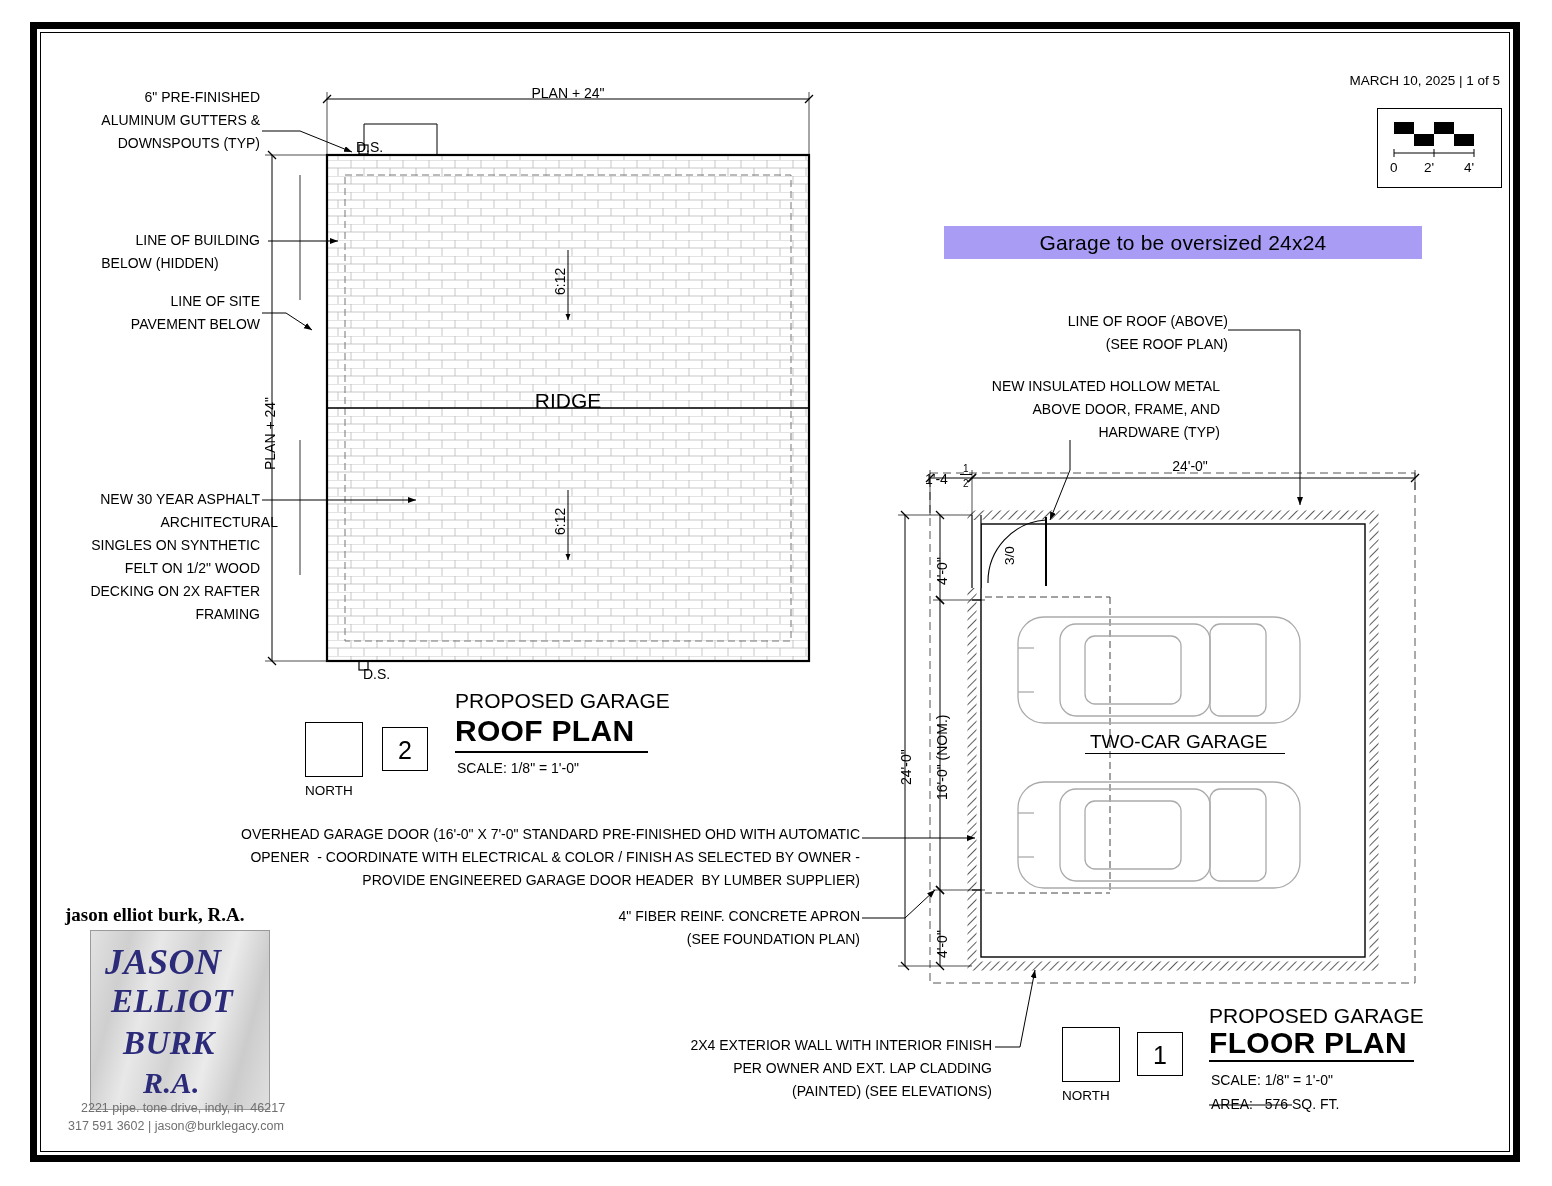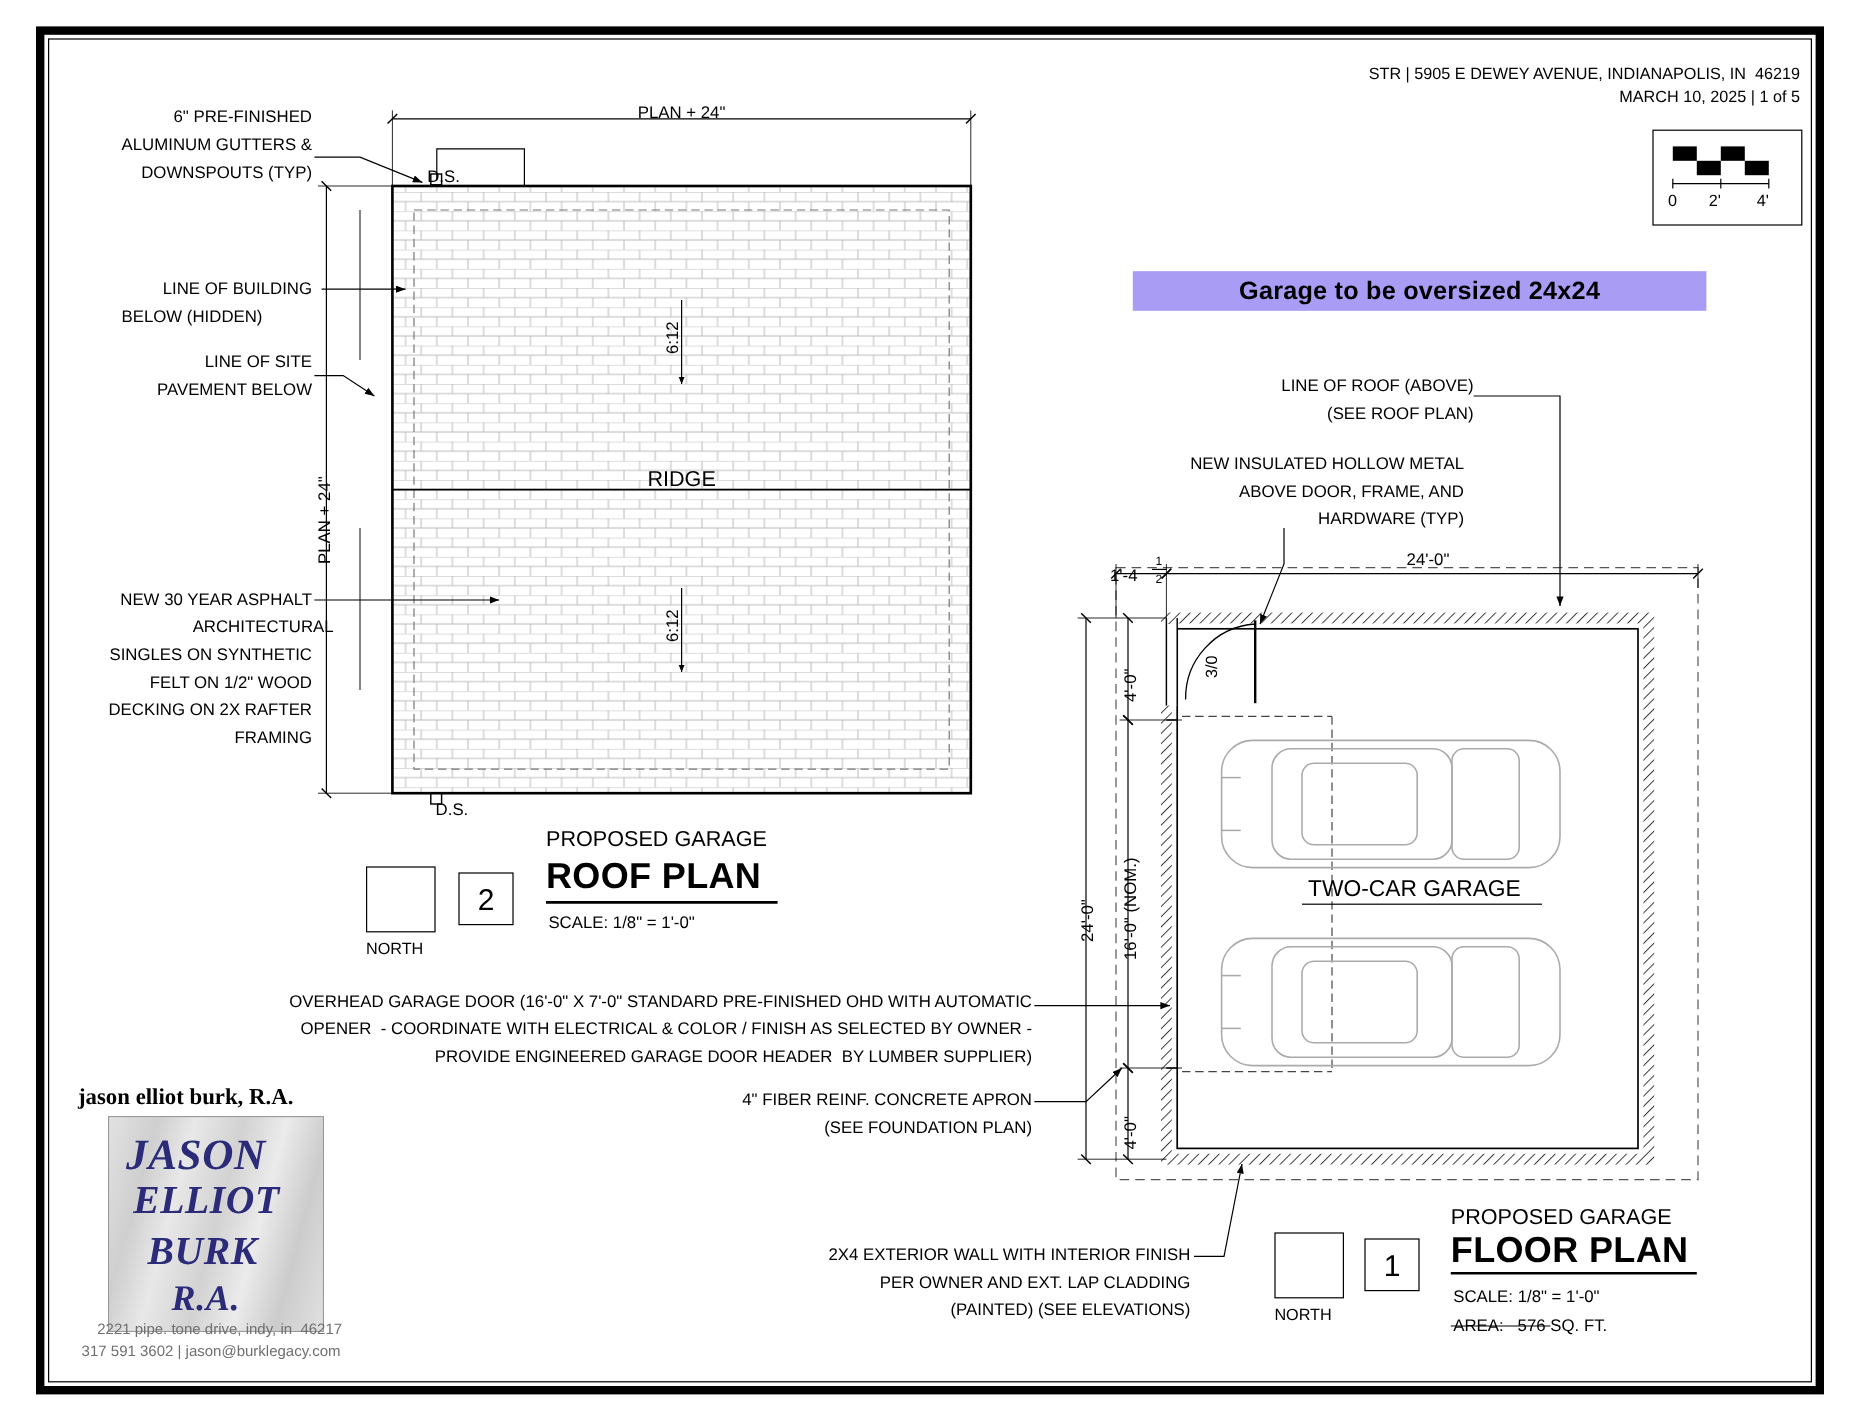--- a/index.html
+++ b/index.html
@@ -34,35 +34,35 @@
   }
   .txt {
     position: absolute;
     color: #000;
     white-space: pre;
     line-height: 1.25;
   }
   .t10 { font-size: 12.5px; }
   .t11 { font-size: 13.5px; }
   .t12 { font-size: 14px; }
-  .t13 { font-size: 18px; }
+  .t13 { font-size: 21px; }
   .right { text-align: right; }
   .center { text-align: center; }
   svg.overlay {
     position: absolute;
     left: 0; top: 0;
     width: 1552px;
     height: 1186px;
     pointer-events: none;
   }
   .hl {
     position: absolute;
     background: #a99cf5;
     color: #000;
-    font-weight: bold;
+    font-weight: normal;
     font-size: 21px;
     text-align: center;
     letter-spacing: .2px;
   }
   .scalebar {
     position: absolute;
     border: 1px solid #000;
     background: #fff;
   }
   .plan-title {
@@ -117,21 +117,20 @@
   }
 </style>
 </head>
 <body>
 
 <div id="sheet">
 
   <div class="border-outer"></div>
   <div class="border-inner"></div>
 
-  <div class="txt t11 right" style="left:700px; top:54px; width:800px;">STR | 5905 E DEWEY AVENUE, INDIANAPOLIS, IN  46219</div>
   <div class="txt t11 right" style="left:700px; top:73px; width:800px;">MARCH 10, 2025 | 1 of 5</div>
 
   <div class="scalebar" style="left:1377px; top:108px; width:123px; height:78px;">
     <svg width="121" height="76" viewBox="0 0 121 76">
       <rect x="16" y="13" width="20" height="12" fill="#000"></rect>
       <rect x="36" y="25" width="20" height="12" fill="#000"></rect>
       <rect x="56" y="13" width="20" height="12" fill="#000"></rect>
       <rect x="76" y="25" width="20" height="12" fill="#000"></rect>
       <line x1="16" y1="44" x2="96" y2="44" stroke="#000" stroke-width="1"></line>
       <line x1="16" y1="40" x2="16" y2="48" stroke="#000" stroke-width="1"></line>

